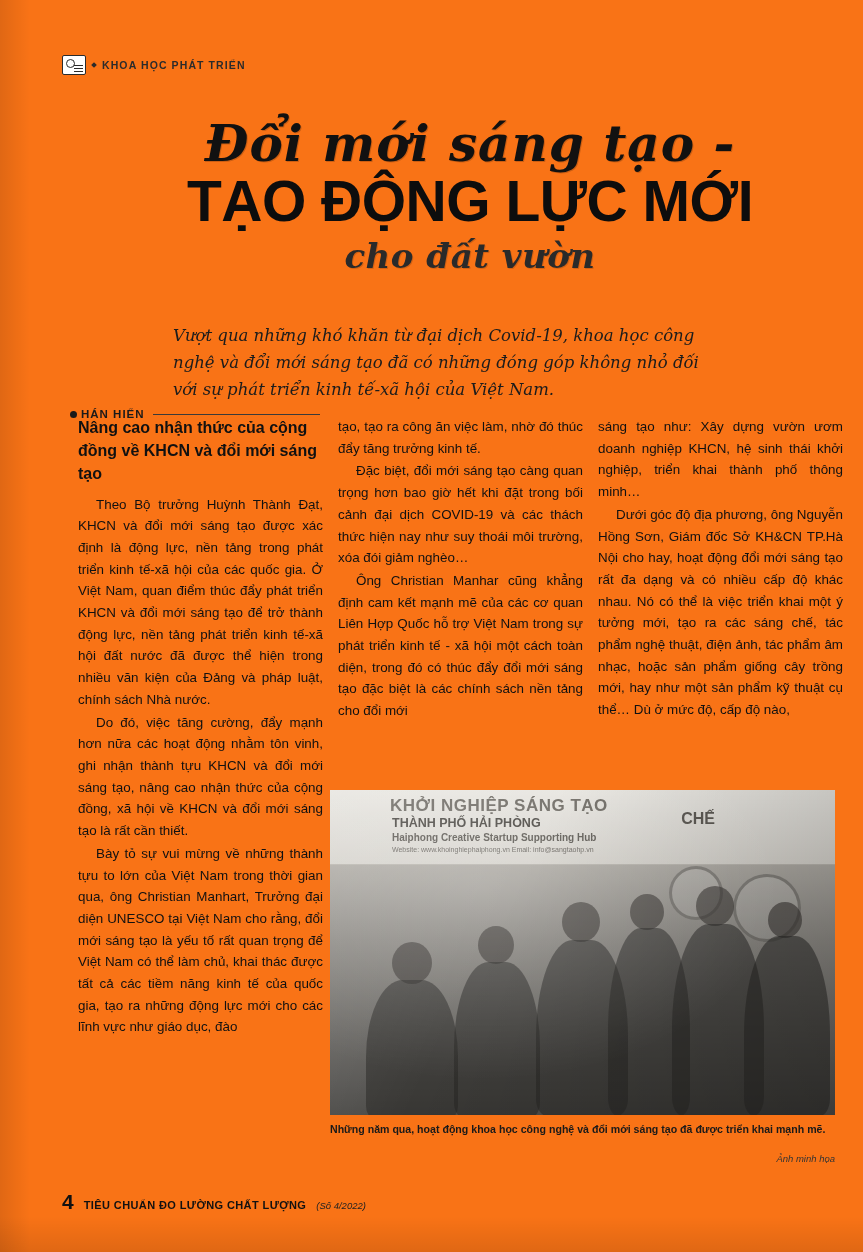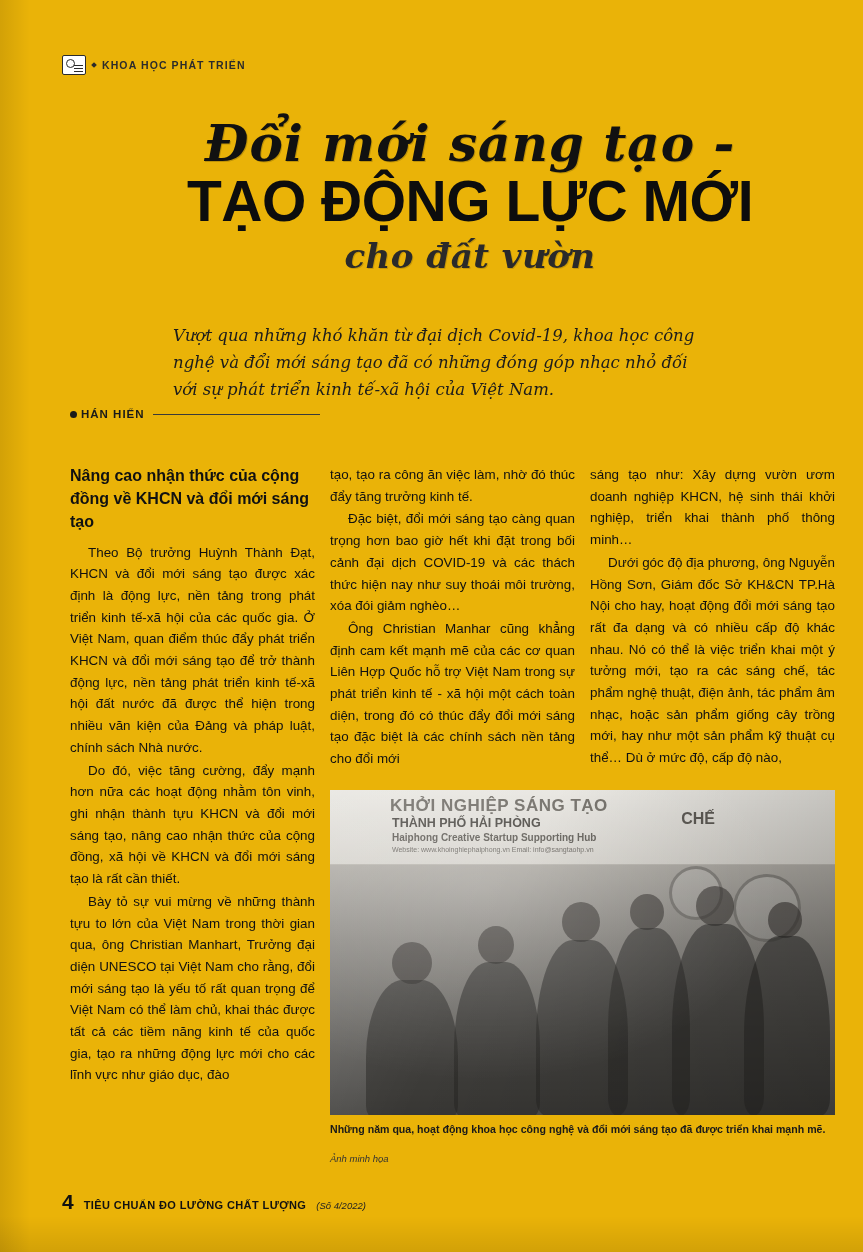--- a/index.html
+++ b/index.html
@@ -4,21 +4,21 @@
 <style>
   html, body {
     margin: 0;
     padding: 0;
     background: #8a8a8a;
   }
   .page {
     position: relative;
     width: 863px;
     height: 1252px;
-    background: #eab308;
+    background: #f97316;
     overflow: hidden;
     font-family: "Liberation Sans", sans-serif;
     color: #1a1a1a;
   }
   
   .running-head {
     position: absolute;
     left: 62px;
     top: 55px;
     display: flex;
@@ -144,26 +144,27 @@
   .byline-line {
     flex: 1 1 auto;
     height: 1px;
     background: #3a3a3a;
     margin-left: 4px;
   }
 
   
   .col {
     position: absolute;
-    top: 464px;
+    top: 416px;
     width: 245px;
     font-size: 13.4px;
     line-height: 1.62;
     text-align: justify;
     color: #111;
+    margin-left: 8px;
   }
   .col p {
     margin: 0 0 1px 0;
     text-indent: 18px;
   }
   .col p.noindent { text-indent: 0; }
   #col1 { left: 70px; }
   #col2 { left: 330px; }
   #col3 { left: 590px; }
 
@@ -277,20 +278,21 @@
     font-size: 10.6px;
     font-weight: 700;
     line-height: 1.45;
     color: #1a1a1a;
   }
   .credit {
     position: absolute;
     left: 330px;
     top: 1153px;
     width: 505px;
+    text-align: right;
     font-size: 9.5px;
     font-style: italic;
     color: #333;
   }
 
   
   .footer {
     position: absolute;
     left: 62px;
     top: 1190px;
@@ -338,21 +340,21 @@
     <span class="rh-bullet"></span>
     <span class="rh-text">KHOA HỌC PHÁT TRIỂN</span>
   </div>
 
   <div class="title-block">
     <div class="title-script-1">Đổi mới sáng tạo -</div>
     <div class="title-main">TẠO ĐỘNG LỰC MỚI</div>
     <div class="title-script-2">cho đất vườn</div>
   </div>
 
-  <div class="standfirst">Vượt qua những khó khăn từ đại dịch Covid-19, khoa học công nghệ và đổi mới sáng tạo đã có những đóng góp nhạc nhỏ đối với sự phát triển kinh tế-xã hội của Việt Nam.</div>
+  <div class="standfirst">Vượt qua những khó khăn từ đại dịch Covid-19, khoa học công nghệ và đổi mới sáng tạo đã có những đóng góp không nhỏ đối với sự phát triển kinh tế-xã hội của Việt Nam.</div>
 
   <div class="byline">
     <span class="byline-dot"></span>
     <span class="byline-name">HÁN HIỂN</span>
     <span class="byline-line"></span>
   </div>
 
   <div class="col" id="col1">
     <h2 class="section-head">Nâng cao nhận thức của cộng đồng về KHCN và đổi mới sáng tạo</h2>
     <p>Theo Bộ trưởng Huỳnh Thành Đạt, KHCN và đổi mới sáng tạo được xác định là động lực, nền tảng trong phát triển kinh tế-xã hội của các quốc gia. Ở Việt Nam, quan điểm thúc đẩy phát triển KHCN và đổi mới sáng tạo để trở thành động lực, nền tảng phát triển kinh tế-xã hội đất nước đã được thể hiện trong nhiều văn kiện của Đảng và pháp luật, chính sách Nhà nước.</p>

